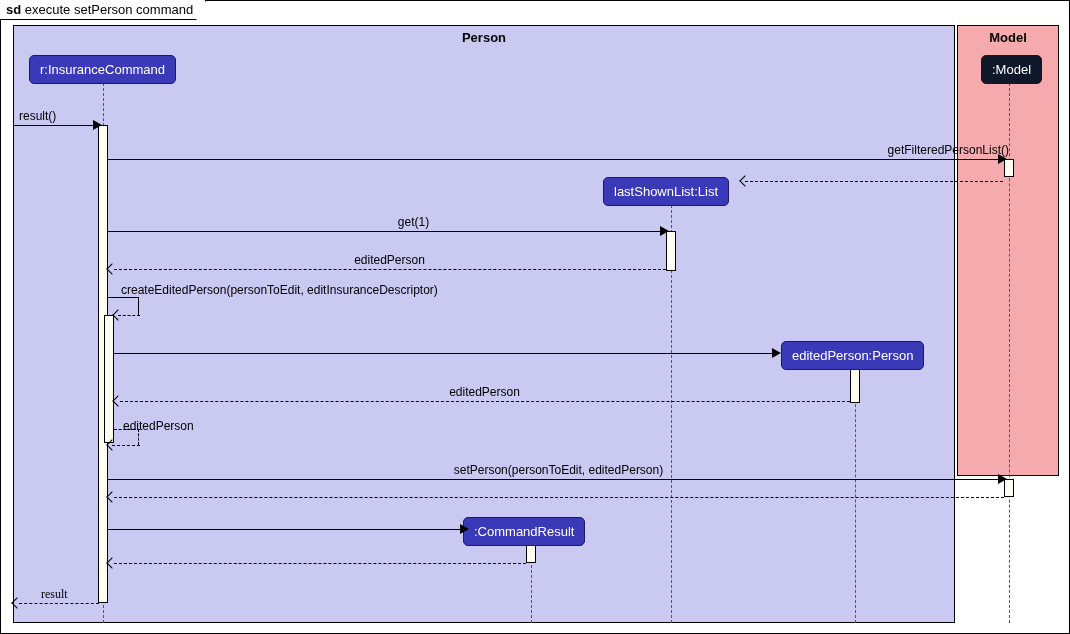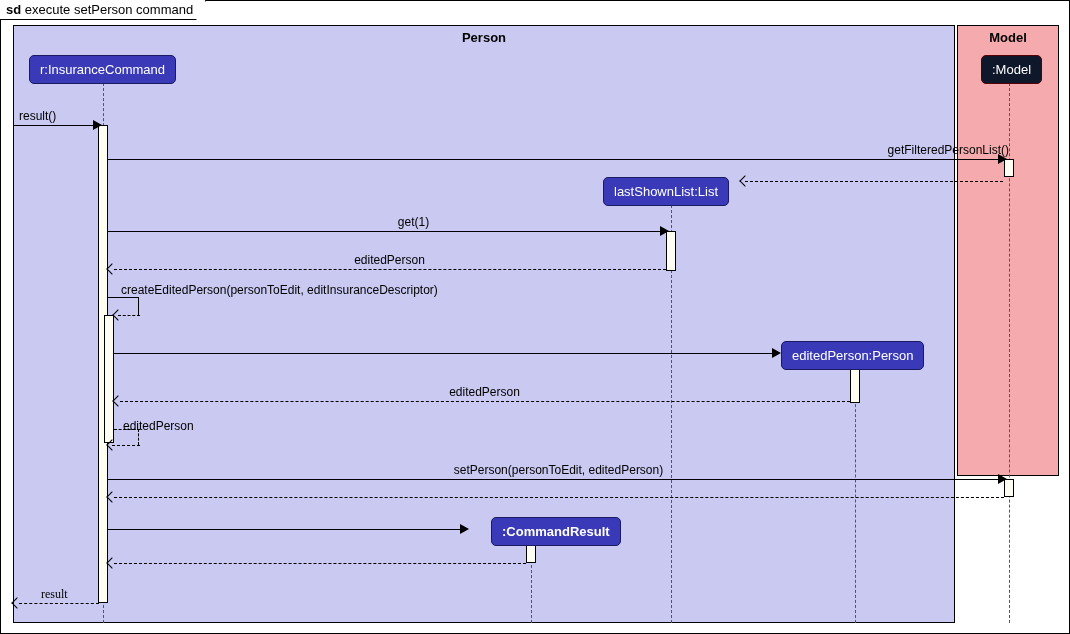--- a/index.html
+++ b/index.html
@@ -143,21 +143,21 @@
     <div class="region-title">Person</div>
   </div>
   <div class="region region-model">
     <div class="region-title">Model</div>
   </div>
 
   <div class="participant" style="left:28px; top:54px;">r:InsuranceCommand</div>
   <div class="participant" style="left:980px; top:54px; background:#0f172a; border-color:#500;">:Model</div>
   <div class="participant" style="left:602px; top:176px;">lastShownList:List</div>
   <div class="participant" style="left:780px; top:340px;">editedPerson:Person</div>
-  <div class="participant" style="left:490px; top:516px;font-weight:bold;">:CommandResult</div>
+  <div class="participant" style="left:462px; top:516px;">:CommandResult</div>
 
   <div class="lifeline" style="left:102px; top:82px; height:540px;"></div>
   <div class="lifeline" style="left:1008px; top:82px; height:540px;"></div>
   <div class="lifeline" style="left:670px; top:204px; height:418px;"></div>
   <div class="lifeline" style="left:854px; top:368px; height:254px;"></div>
   <div class="lifeline" style="left:530px; top:544px; height:78px;"></div>
 
   <div class="activation" style="left:97px; top:124px; height:478px;"></div>
   <div class="activation" style="left:1003px; top:158px; height:18px;"></div>
   <div class="activation" style="left:665px; top:230px; height:40px;"></div>

